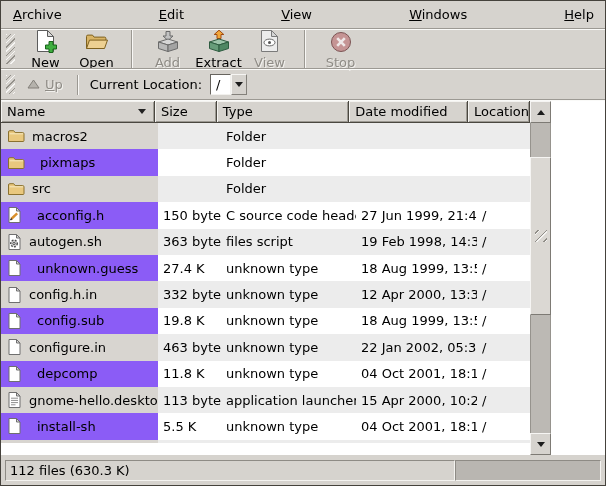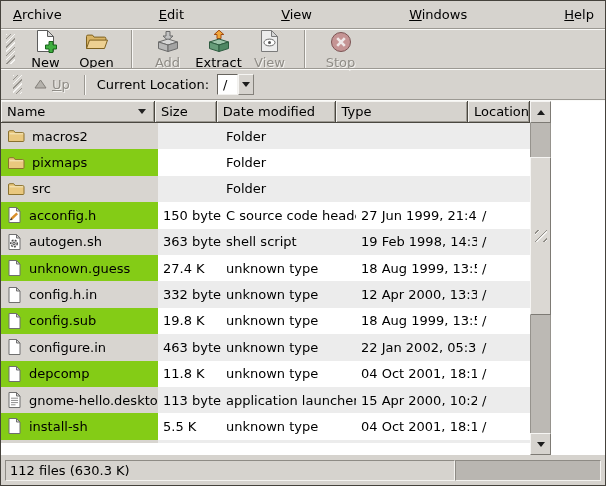--- a/index.html
+++ b/index.html
@@ -20,21 +20,21 @@
   .handle { width:9px; align-self:stretch; margin:3px 5px 3px 3px;
             background:repeating-linear-gradient(135deg,#f6f5f3 0 1px,#d6d3ce 1px 3px,#94918b 3px 4px,#d6d3ce 4px 6px); }
   .tb-buttons { display:flex; align-items:center; height:100%; }
   .tbtn { width:49px; height:48px; display:flex; flex-direction:column; align-items:center; justify-content:center; gap:1px; margin:0 1px; }
   .tbtn .icon { height:26px; display:flex; align-items:center; justify-content:center; }
   .tlabel { font-size:13px; line-height:14px; }
   .tbtn.disabled .tlabel { color:#8f8c86; text-shadow:1px 1px 0 #f2f1ee; }
   .tsep { width:2px; height:38px; border-left:1px solid #9b9892; border-right:1px solid #f8f7f5; margin:0 9px; }
 
   
-  .locbar { height:29px; display:flex; align-items:center; padding:1px 9px; }
+  .locbar { height:29px; display:flex; align-items:center; padding:1px 2px; }
   .locbar .handle { margin:4px 5px 4px 3px; }
   .upbtn { display:flex; align-items:center; gap:5px; padding:3px 7px; }
   .disabled-text { color:#8f8c86; text-shadow:1px 1px 0 #f2f1ee; }
   .disabled-text u { text-decoration:underline; }
   .locsep { width:2px; height:20px; border-left:1px solid #9b9892; border-right:1px solid #f8f7f5; margin:0 7px; }
   .loclabel { margin:0 8px 0 4px; }
   .combo { display:flex; height:21px; }
   .combo-entry { width:21px; background:#fff; border:1px solid; border-color:#67645e #f2f1ee #f2f1ee #67645e; padding-left:5px; line-height:19px; }
   .combo-btn { width:16px; background:#d6d3ce; border:1px solid; border-color:#f6f5f3 #84817b #84817b #f6f5f3; display:flex; align-items:center; justify-content:center; }
   .arr-down { width:0; height:0; border-left:4px solid transparent; border-right:4px solid transparent; border-top:5px solid #1c1c1c; }
@@ -49,21 +49,21 @@
            box-shadow:inset 1px 1px 0 #f4f3f0, inset -1px -1px 0 #9c9992; }
   .sort-arrow { width:0; height:0; border-left:4px solid transparent; border-right:4px solid transparent; border-top:5px solid #222; margin-left:auto; margin-right:8px; }
   .c0 { width:157px; } .c1 { width:63px; } .c2 { width:135px; } .c3 { width:121px; } .c4 { flex:1; }
   .tbody { flex:1; overflow:hidden; background:#fff; }
   .row { display:flex; height:26.4px; }
   .cell { display:flex; align-items:center; padding-left:5px; overflow:hidden; white-space:nowrap; }
   .cell.c0 { padding-left:6px; }
   .row.stripe .cell { background:#ececec; }
   .row.stripe .cell.c0 { background:#d8d5d0; }
   .row.plain .cell { background:#fff; }
-  .row.plain .cell.c0 { background:#84cc16; }
+  .row.plain .cell.c0 { background:#8b5cf6;gap:8px; }
   .fname { margin-left:7px; }
   .cell .icon { display:flex; align-items:center; }
   .sliver { height:3px; background:linear-gradient(90deg,#d8d5d0 0 157px,#ececec 157px 100%); }
 
   
   .vscroll { width:21px; display:flex; flex-direction:column; background:#bcb9b4; }
   .sbtn { height:22px; flex:none; background:#d6d3ce; border:1px solid; border-color:#f6f5f3 #7d7a74 #7d7a74 #f6f5f3; display:flex; align-items:center; justify-content:center; }
   .trough { flex:1; position:relative; box-shadow:inset 1px 0 0 #96938d, inset -1px 0 0 #96938d; }
   .thumb { position:absolute; left:0; right:0; top:34px; height:158px; background:#dbd8d3;
            border:1px solid; border-color:#f6f5f3 #7d7a74 #7d7a74 #f6f5f3; display:flex; align-items:center; justify-content:center; }
@@ -182,25 +182,25 @@
   <div class="table-wrap">
     <div class="table-left">
       <div class="thead">
           <div class="hcell c0">
             <span>Name</span>
             <span class="sort-arrow"></span>
           </div>
           <div class="hcell c1">
             <span>Size</span>
           </div>
+          <div class="hcell c2">
+            <span>Type</span>
+          </div>
           <div class="hcell c3">
             <span>Date modified</span>
-          </div>
-          <div class="hcell c2">
-            <span>Type</span>
           </div>
           <div class="hcell c4">
             <span>Location</span>
           </div>
         </div>
       <div class="tbody">
           <div class="row stripe">
             <div class="cell c0">
               <span class="icon">
                 <svg width="18" height="16" viewBox="0 0 18 16">
@@ -268,21 +268,21 @@
                 <svg width="15" height="18" viewBox="0 0 15 18">
                   <path d="M2 1.5 h7.5 l3.5 3.5 v11.5 h-11z" fill="#fff" stroke="#6f6f6f"></path>
                   <path d="M9.5 1.5 v3.5 h3.5z" fill="#d8d8d8" stroke="#6f6f6f"></path>
                   <circle cx="7" cy="10.5" r="3.3" fill="#cfcfcf" stroke="#4c4c4c" stroke-width="1.4" stroke-dasharray="1.8 1.4"></circle>
                   <circle cx="7" cy="10.5" r="1.1" fill="#fff" stroke="#4c4c4c"></circle>
                 </svg>
               </span>
               <span class="fname">autogen.sh</span>
             </div>
             <div class="cell c1">363 bytes</div>
-            <div class="cell c2">shell script</div>
+            <div class="cell c2">files script</div>
             <div class="cell c3">19 Feb 1998, 14:31</div>
             <div class="cell c4">/</div>
           </div>
           <div class="row plain">
             <div class="cell c0">
               <span class="icon">
                 <svg width="15" height="18" viewBox="0 0 15 18">
                   <path d="M2 1.5 h7.5 l3.5 3.5 v11.5 h-11z" fill="#fff" stroke="#6f6f6f"></path>
                   <path d="M9.5 1.5 v3.5 h3.5z" fill="#d8d8d8" stroke="#6f6f6f"></path>
                 </svg>

